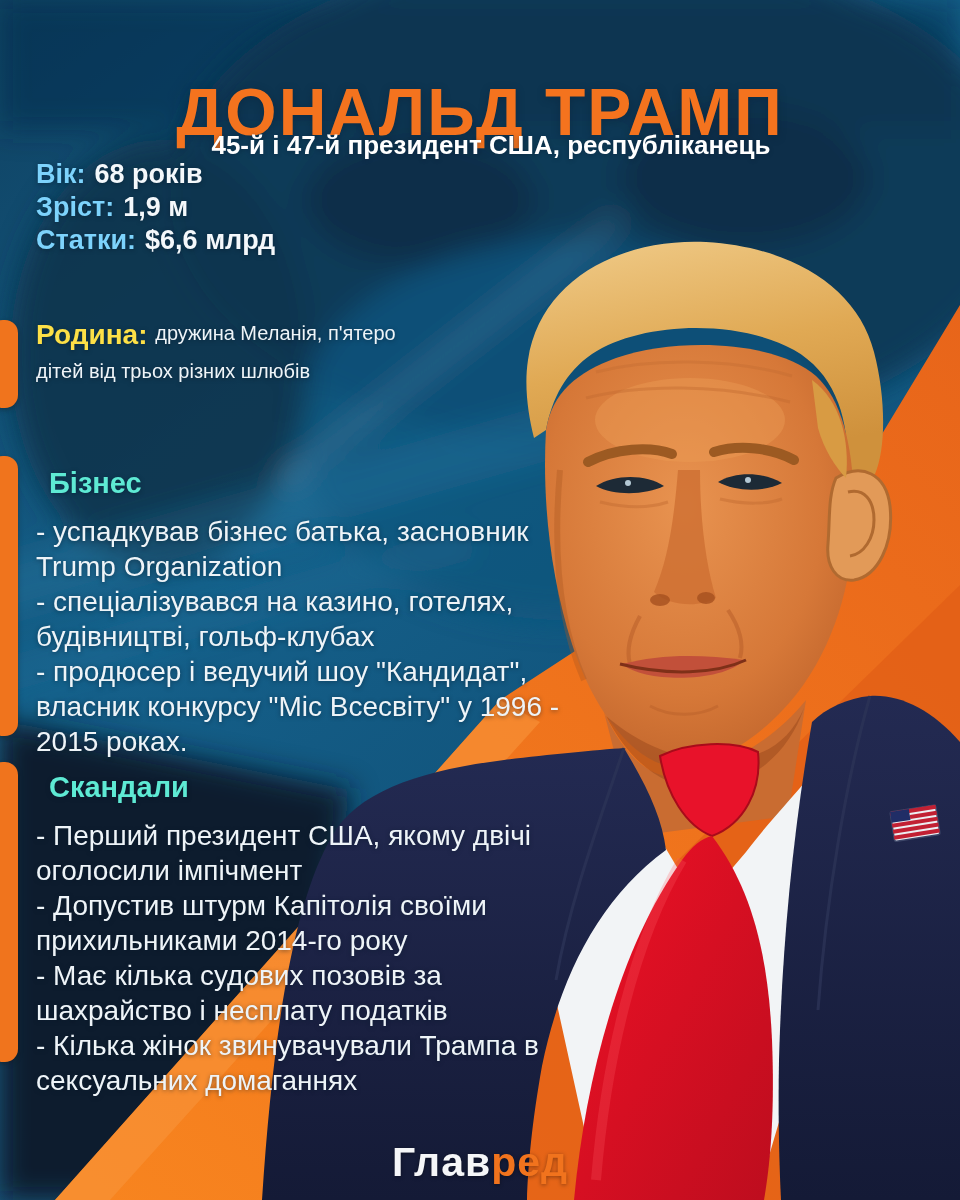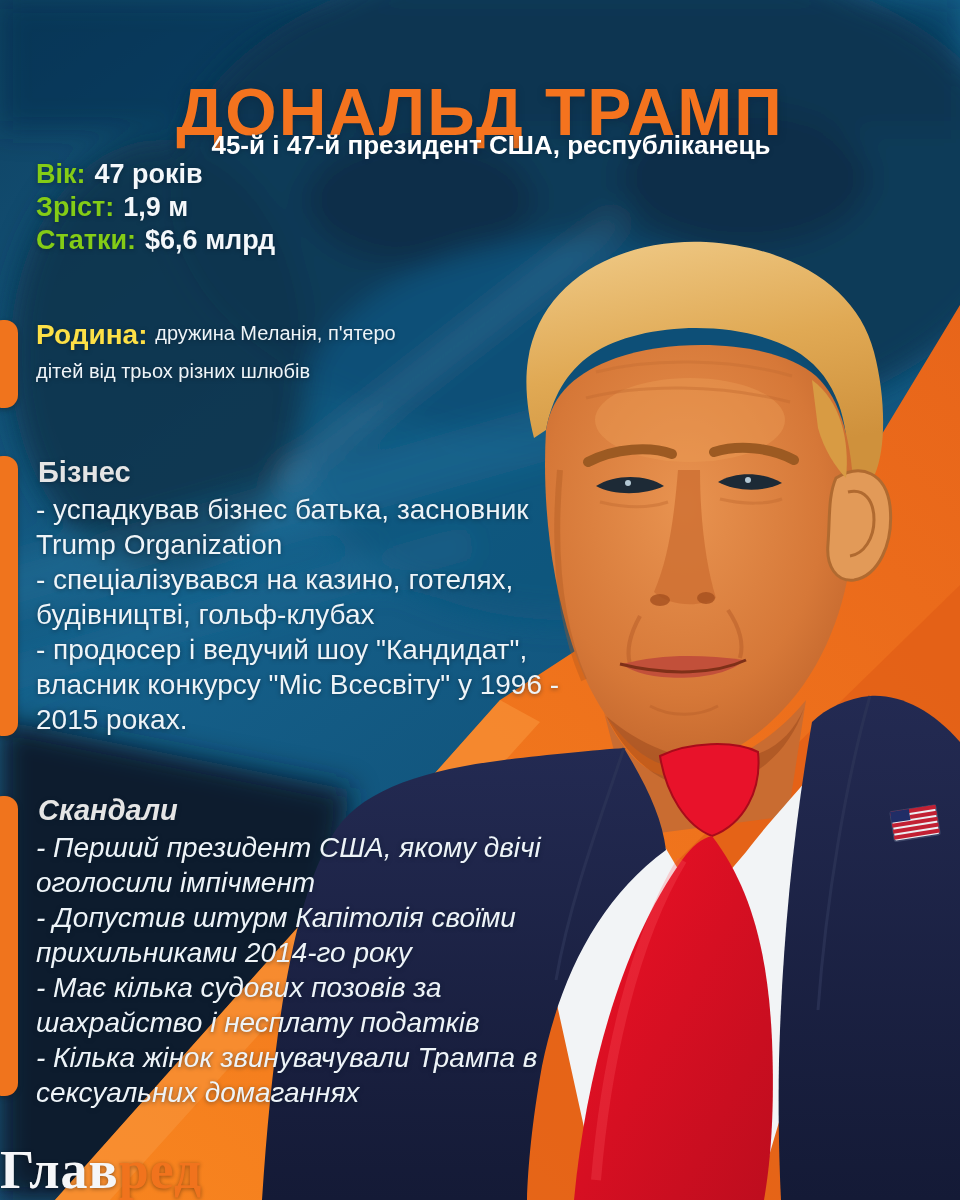--- a/index.html
+++ b/index.html
@@ -12,44 +12,44 @@
   .title{position:absolute;top:30px;left:0;width:100%;text-align:center;
          font-size:66px;font-weight:700;letter-spacing:2px;color:#f4731e;
          text-shadow:0 2px 8px rgba(10,30,50,.35);white-space:nowrap;}
   .subtitle{position:absolute;top:104px;left:0;width:100%;text-align:center;
          font-size:26px;font-weight:700;color:#ffffff;
          text-shadow:0 1px 4px rgba(10,30,50,.45);white-space:nowrap;padding-left:11px;}
 
   .facts{position:absolute;left:36px;top:158px;list-style:none;margin:0;padding:0;
          font-size:27px;font-weight:700;line-height:33px;}
   .facts li{white-space:nowrap;}
-  .fact-label{color:#84cc16;margin-right:9px;}
+  .fact-label{color:#7dd3fc;margin-right:9px;}
   .fact-value{color:#f4f8fb;}
   .facts li, .sec{text-shadow:0 1px 4px rgba(8,26,42,.5);}
 
   .sec{position:absolute;left:0;width:600px;}
   .sec .marker{position:absolute;left:-10px;top:0;width:28px;border-radius:13px;
          background:#f0741d;box-shadow:0 2px 5px rgba(20,20,20,.35);}
   .sec .content{margin-left:36px;}
   .sec-family{top:316px;}
   .sec-family .marker{height:88px;top:4px;}
   .sec-business{top:452px;}
   .sec-business .marker{height:280px;top:4px;}
-  .sec-scandals{top:790px;font-style:italic;}
+  .sec-scandals{top:756px;}
   .sec-scandals .marker{height:300px;top:6px;}
 
   .sec-label{color:#fde047;font-weight:700;font-size:28px;}
-  .sec-heading{color:#e5e5e5;font-weight:700;font-size:29px;line-height:36px;margin:2px;}
+  .sec-heading{color:#5eead4;font-weight:700;font-size:29px;line-height:36px;margin:13px;}
   .sec-text{color:#eef4f8;font-size:20px;line-height:35px;white-space:pre-line;
             display:inline;vertical-align:top;}
   .sec-body{color:#eef4f8;font-size:28px;line-height:35px;white-space:pre-line;margin:0;}
   .inline-par{margin:0;font-size:28px;line-height:38px;width:520px;}
 
-  .logo{position:absolute;top:1139px;left:0;width:100%;text-align:left;
-        font-family:Liberation Serif, serif;font-weight:700;font-size:54px;
+  .logo{position:absolute;top:1139px;left:0;width:100%;text-align:center;
+        font-family:Liberation Sans, sans-serif;font-weight:700;font-size:41px;
         letter-spacing:1px;text-shadow:0 1px 4px rgba(0,0,0,.4);white-space:nowrap;}
   .logo-white{color:#f5f6f8;}
   .logo-orange{color:#f1731d;}
 </style>
 </head>
 <body>
 
 <div class="canvas">
 
   <svg class="bg-art" viewBox="0 0 960 1200" preserveAspectRatio="none" aria-hidden="true">
@@ -172,21 +172,21 @@
     </g>
   </svg>
 
   <div class="overlay">
 
     <h1 class="title">ДОНАЛЬД ТРАМП</h1>
     <p class="subtitle">45-й і 47-й президент США, республіканець</p>
 
     <ul class="facts">
       <li>
-        <span class="fact-label">Вік:</span><span class="fact-value">47 років</span>
+        <span class="fact-label">Вік:</span><span class="fact-value">68 років</span>
       </li>
       <li>
         <span class="fact-label">Зріст:</span><span class="fact-value">1,9 м</span>
       </li>
       <li>
         <span class="fact-label">Статки:</span><span class="fact-value">$6,6 млрд</span>
       </li>
     </ul>
 
     <section class="sec sec-family">

